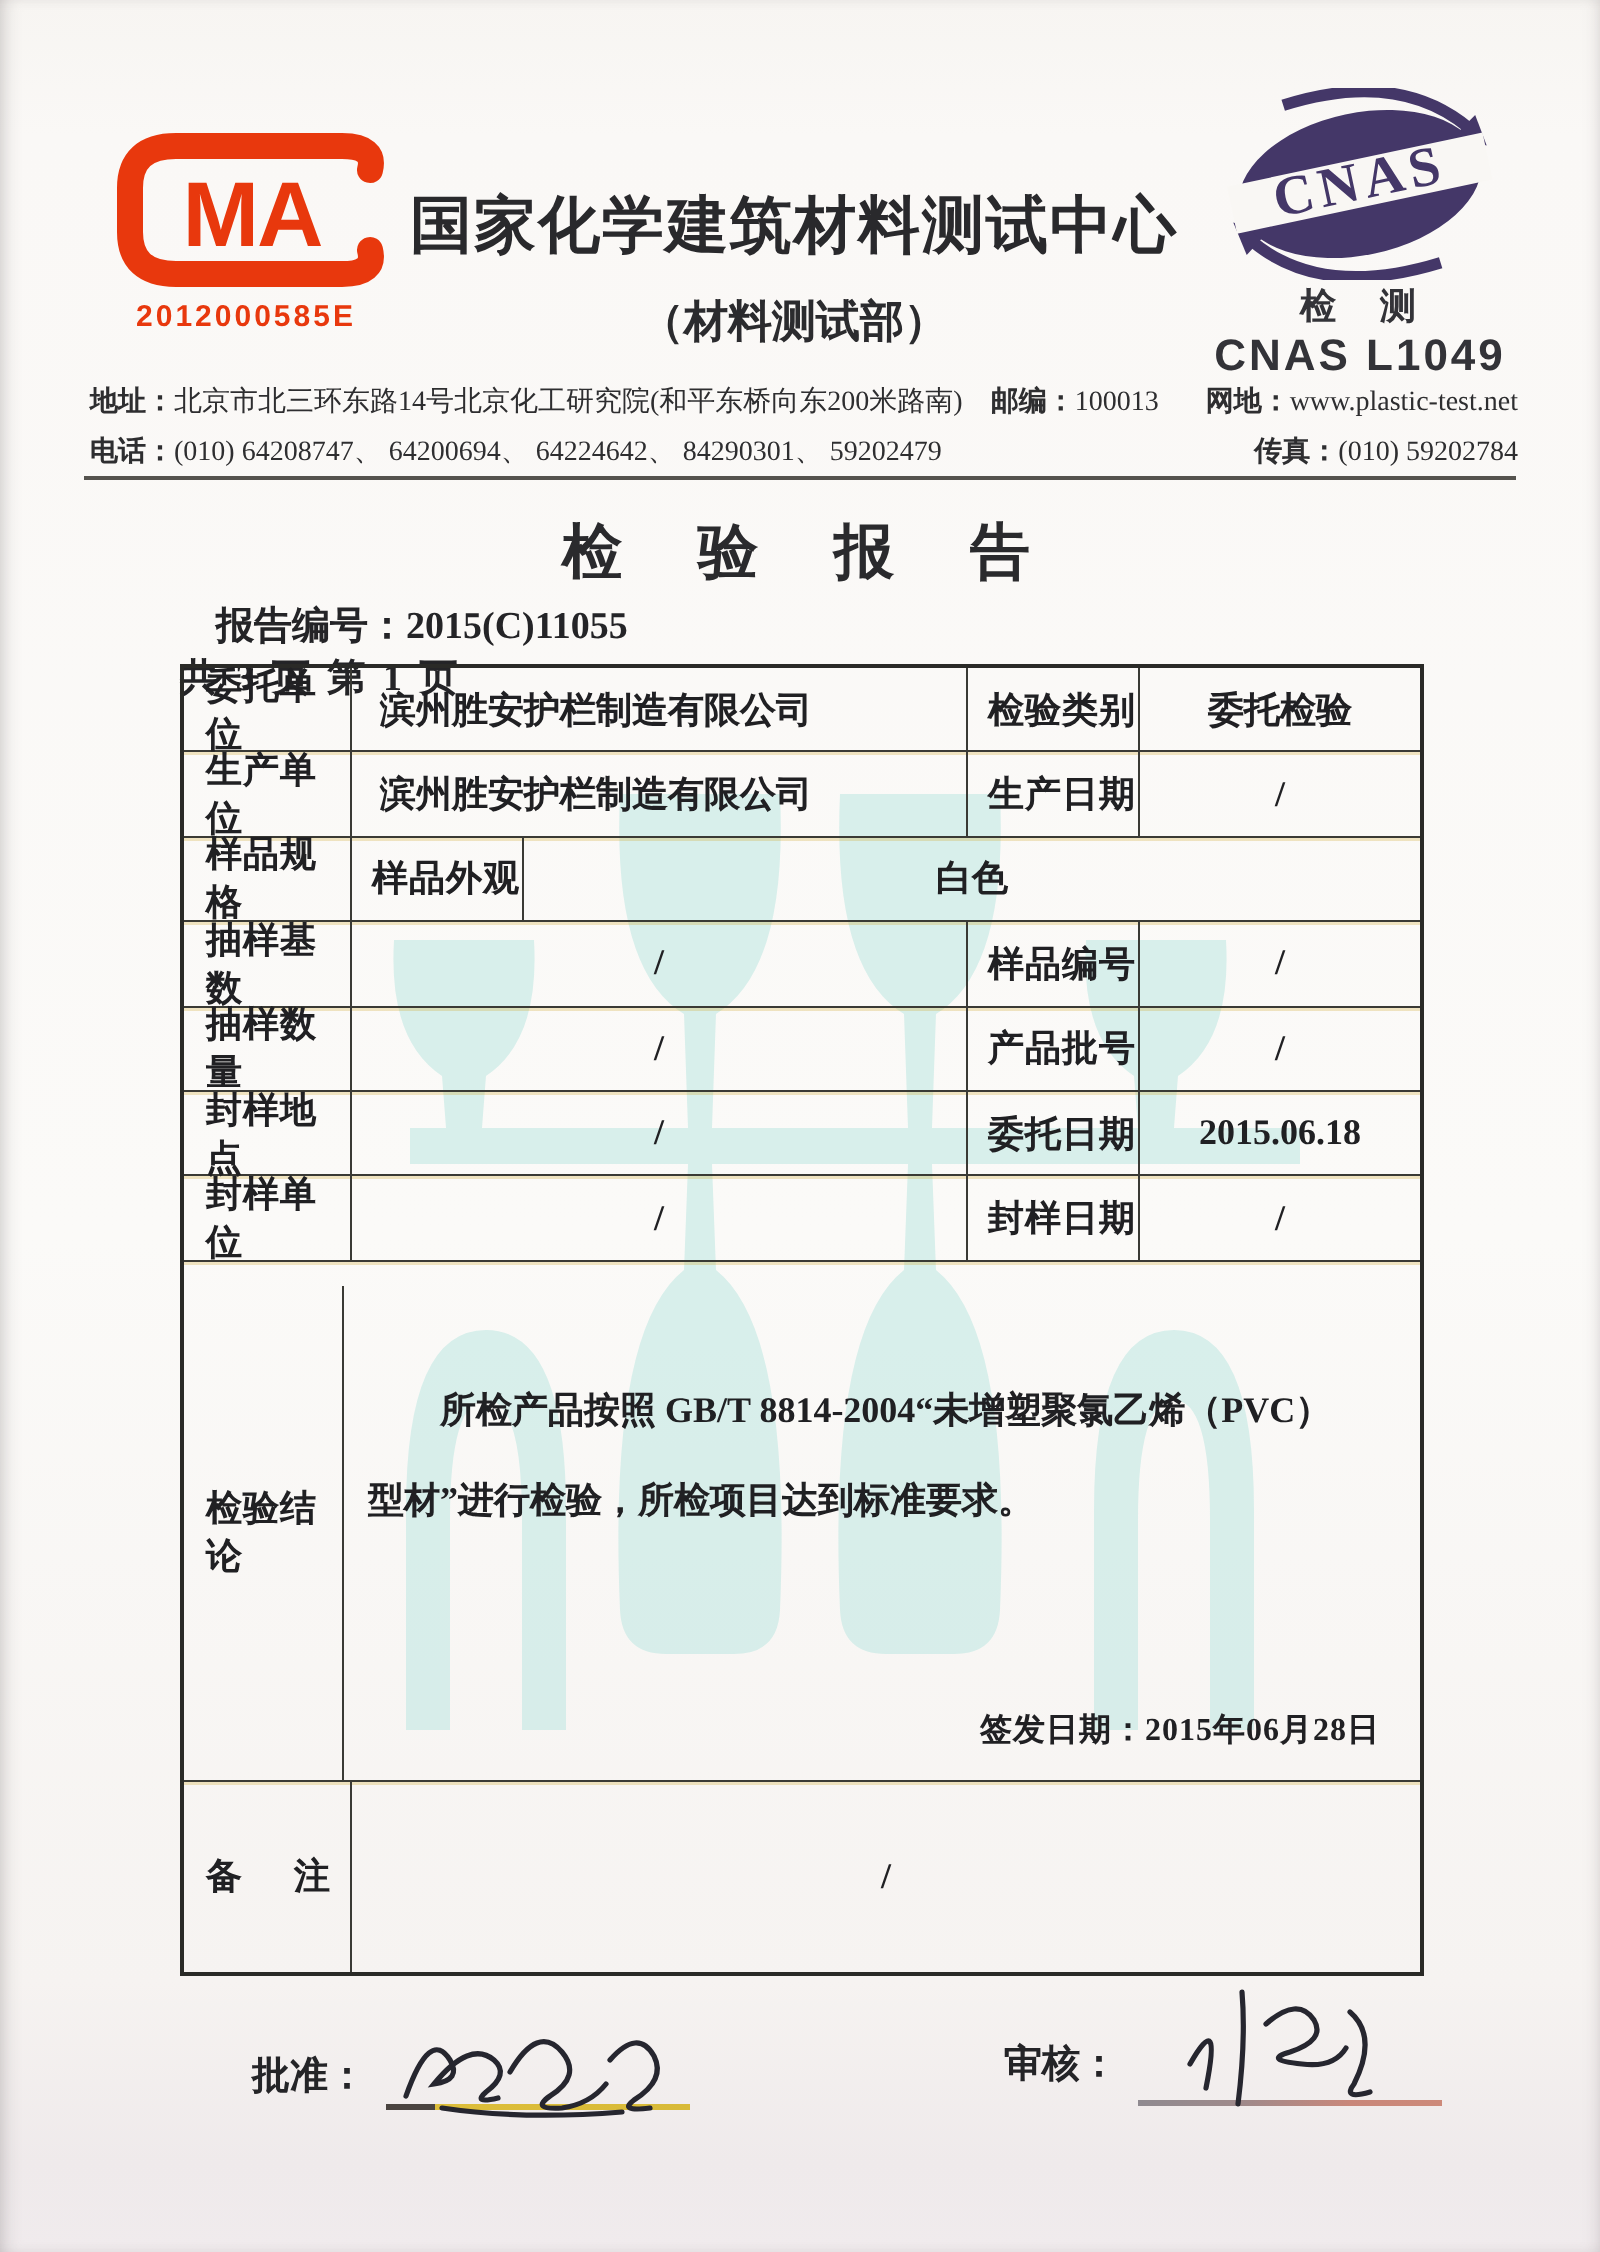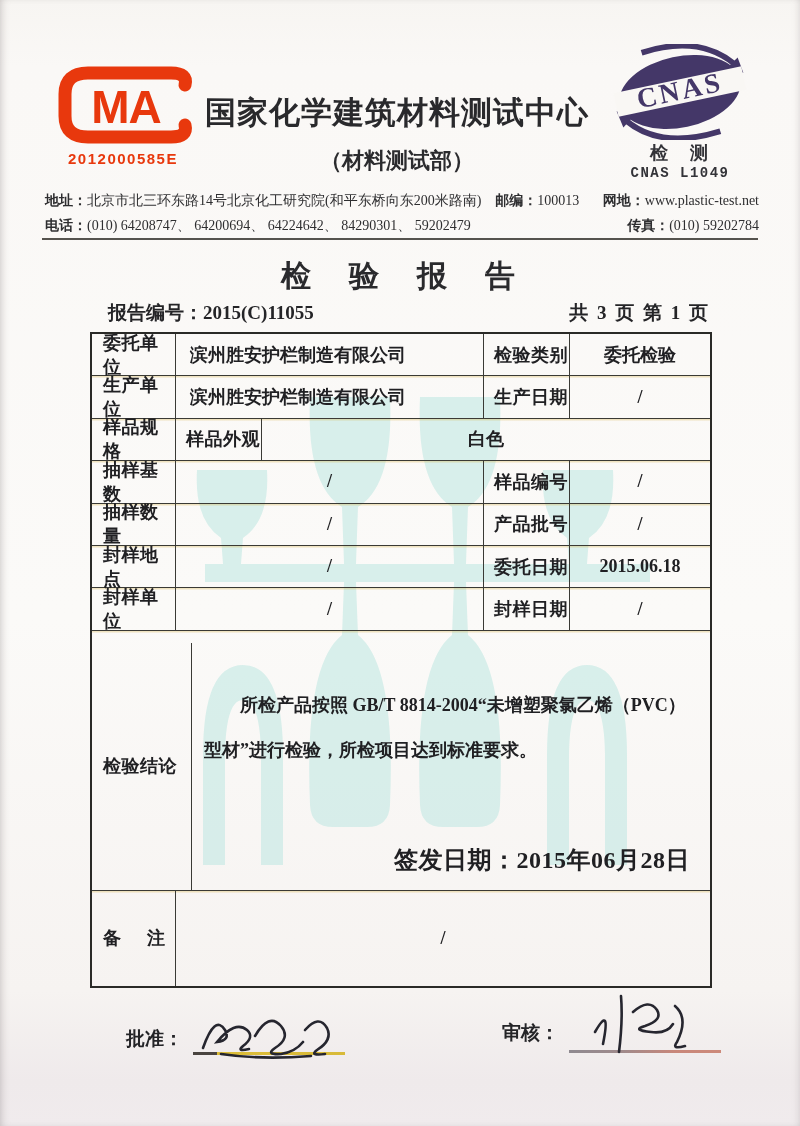--- a/index.html
+++ b/index.html
@@ -21,63 +21,63 @@
   .cma-cert { left:46px; top:150px; width:154px; text-align:center;
     color:#e8380d; font-weight:bold; font-size:15px; letter-spacing:1.5px;
     font-family:"Liberation Sans","DejaVu Sans",sans-serif; }
   .org-title { left:192px; top:92px; width:410px; text-align:center;
     font-size:31px; font-weight:bold; letter-spacing:1px; color:#29292c; white-space:nowrap; }
   .org-subtitle { left:192px; top:146px; width:410px; text-align:center;
     font-size:22px; font-weight:bold; color:#2b2b2e; }
   .cnas-block { left:596px; top:44px; width:168px; text-align:center; }
   .cnas-svg { width:160px; height:96px; display:block; margin:0 auto; }
   .cnas-mark { font-size:18px; font-weight:bold; color:#333338; margin-top:1px; letter-spacing:2px; }
-  .cnas-code { font-size:14px; font-weight:bold; color:#333338; letter-spacing:1.5px;
-    font-family:Liberation Mono, monospace; }
+  .cnas-code { font-size:22px; font-weight:bold; color:#333338; letter-spacing:1.5px;
+    font-family:Liberation Sans, sans-serif; }
 
   
   .contact { left:45px; width:714px; display:flex; font-size:14px; color:#2e2e30; white-space:nowrap; }
   .contact-line1 { top:192px; }
   .contact-line2 { top:217px; }
   .contact b { font-weight:bold; }
   .gap14 { margin-left:14px; }
   .push-right { margin-left:auto; }
   .header-rule { left:42px; top:238px; width:716px; border-top:2px solid #55534e; height:0; }
 
   
   .report-title { left:0; top:256px; width:800px; text-align:center;
     font-size:30px; font-weight:bold; letter-spacing:4px; color:#2a2a2d; }
-  .report-meta { left:90px; top:300px; width:622px; display:flex; justify-content:space-between;
-    font-size:19px; font-weight:bold; color:#242427; }
+  .report-meta { left:90px; top:300px; width:622px; display:flex; justify-content:flex-start;
+    font-size:19px; font-weight:bold; color:#242427;flex-direction:column; }
   .report-meta .left { padding-left:18px; }
   .report-meta .right { padding-right:2px; letter-spacing:2px; }
 
   
   .watermark { left:195px; top:335px; width:520px; height:530px; z-index:1; opacity:.62; }
 
   
   .dtable { left:90px; top:332px; width:622px; height:656px;
     border:2.5px solid #2a2a27; z-index:2; display:flex; flex-direction:column;
     font-size:18px; font-weight:bold; color:#202023; background:transparent; }
   .trow { display:flex; height:42.4px; border-bottom:1.6px solid #3a3a35;
     box-shadow:0 1.5px 0 rgba(208,170,48,.28); }
   .cell { display:flex; align-items:center; }
   .c-l1 { width:84px; border-right:1.6px solid #3a3a35; padding-left:11px; letter-spacing:.5px; }
   .c-v1 { width:308px; border-right:1.6px solid #3a3a35; padding-left:14px; }
   .c-v1.center { padding-left:0; justify-content:center; }
   .c-l2 { width:86px; border-right:1.6px solid #3a3a35; padding-left:10px; letter-spacing:.5px; }
   .c-v2 { flex:1; justify-content:center; }
   .trow-conclusion { display:flex; height:260px; border-bottom:1.6px solid #3a3a35;
     box-shadow:0 1.5px 0 rgba(208,170,48,.28); }
-  .c-conc-label { width:100px; border-right:1.6px solid #3a3a35; display:flex;
+  .c-conc-label { width:80px; border-right:1.6px solid #3a3a35; display:flex;
     align-items:center; padding-left:11px; letter-spacing:.5px;margin-top:12px; }
   .c-conc-body { flex:1; position:relative; }
   .conclusion-text { margin:52px 16px 0 12px; font-size:18px; line-height:45px; white-space:nowrap; }
   .conclusion-text .indent { text-indent:2em; }
-  .issue-date { position:absolute; right:20px; bottom:14px; font-size:24px; letter-spacing:.5px; }
+  .issue-date { position:absolute; right:20px; bottom:14px; font-size:16px; letter-spacing:.5px; }
   .trow-remark { display:flex; flex:1; }
   .c-remark-label { width:84px; border-right:1.6px solid #3a3a35; display:flex;
     align-items:center; padding-left:11px; letter-spacing:4px; }
   .c-remark-value { flex:1; display:flex; align-items:center; justify-content:center; }
 
   
   .sig-group { display:flex; z-index:2; font-size:19px; font-weight:bold; color:#242427; }
   .approve-group { left:126px; top:1022px; }
   .review-group { left:502px; top:1016px; }
   .sig-label { line-height:34px; }

